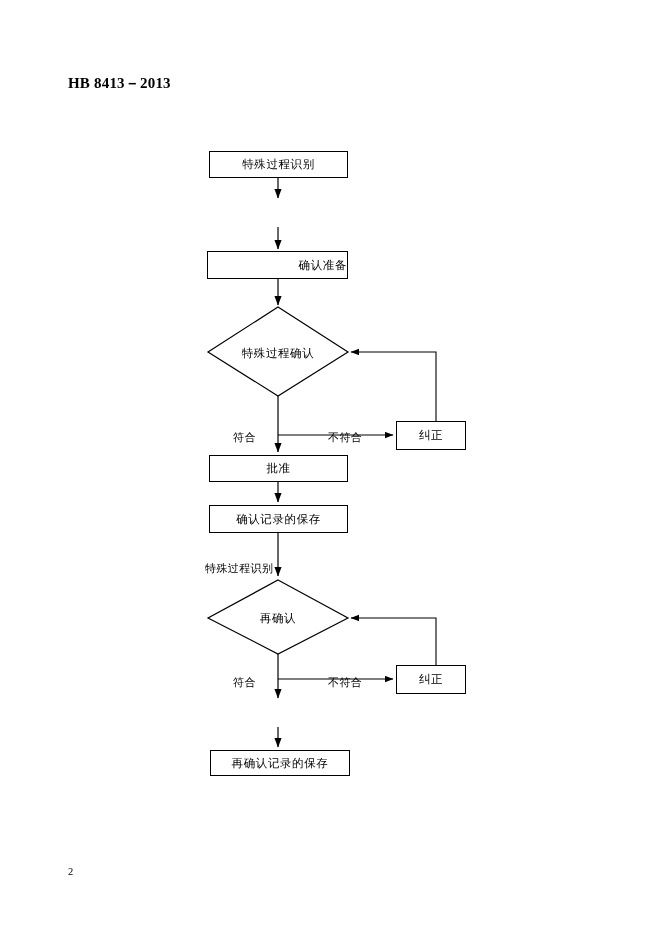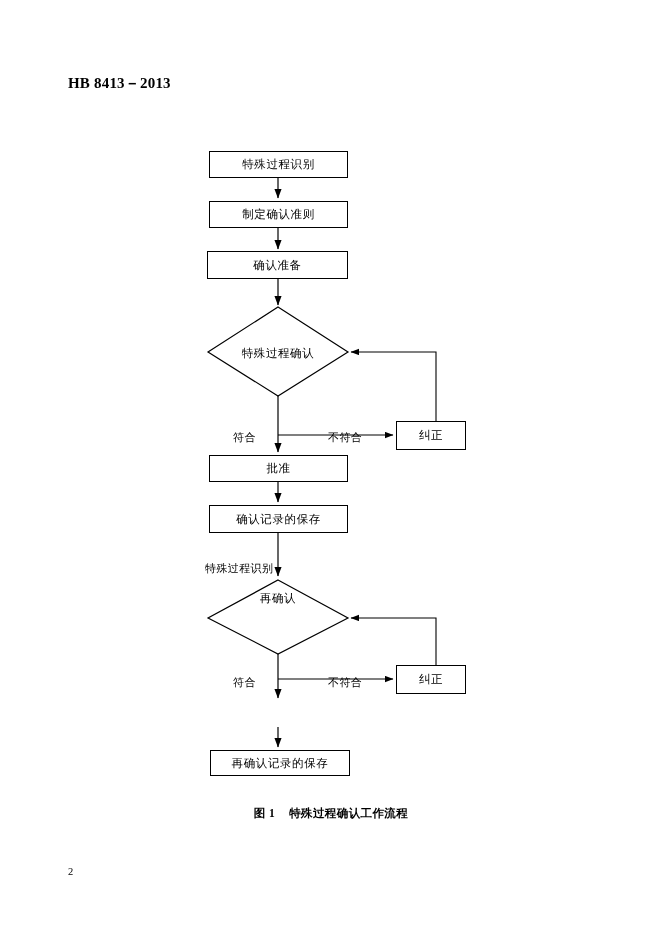--- a/index.html
+++ b/index.html
@@ -139,45 +139,42 @@
 
       <polyline points="436,665 436,618 351,618" fill="none" stroke="#000" stroke-width="1.1" marker-end="url(#arrow)"></polyline>
 
       <line x1="278" y1="727" x2="278" y2="747" stroke="#000" stroke-width="1.2" marker-end="url(#arrow)"></line>
     </svg>
 
     <div class="node-box" style="left:209px; top:151px; width:139px; height:27px;">
       <span>特殊过程识别</span>
     </div>
 
-    <div class="node-box" style="left:209px; top:201px; width:139px; height:27px;">
-      <span>制定确认准则</span>
-    </div>
-
-    <div class="node-box" style="left:207px; top:251px; width:141px; height:28px;">
+
+    <div class="node-box" style="left:207px; top:251px; width:141px; height:28px;justify-content:flex-end;">
       <span>确认准备</span>
     </div>
 
     <div class="node-diamond-label" style="left:278px; top:353px;">
       <span>特殊过程确认</span>
     </div>
 
     <div class="node-box" style="left:396px; top:421px; width:70px; height:29px;">
       <span>纠正</span>
     </div>
 
     <div class="node-box" style="left:209px; top:505px; width:139px; height:28px;">
       <span>确认记录的保存</span>
     </div>
 
     <div class="node-box" style="left:209px; top:455px; width:139px; height:27px;">
       <span>批准</span>
     </div>
 
-    <div class="node-diamond-label" style="left:278px; top:598px;">
+    <div class="node-diamond-label" style="left:278px; top:618px;">
       <span>再确认</span>
     </div>
 
     <div class="node-box" style="left:396px; top:665px; width:70px; height:29px;">
       <span>纠正</span>
     </div>
 
 
     <div class="node-box" style="left:210px; top:750px; width:140px; height:26px;">
       <span>再确认记录的保存</span>
@@ -188,19 +185,16 @@
     <div class="edge-label" style="left:328px; top:414px;">不符合</div>
 
     <div class="edge-label" style="left:205px; top:545px;">特殊过程识别</div>
 
     <div class="edge-label" style="left:233px; top:659px;">符合</div>
 
     <div class="edge-label" style="left:328px; top:659px;">不符合</div>
 
   </div>
 
-  <div class="caption">
-    <span>图 1</span><span class="cap-sep"></span><span>特殊过程确认工作流程</span>
-  </div>
 
   <div class="pagenum">2</div>
 
 </div>
 
 </body></html>

